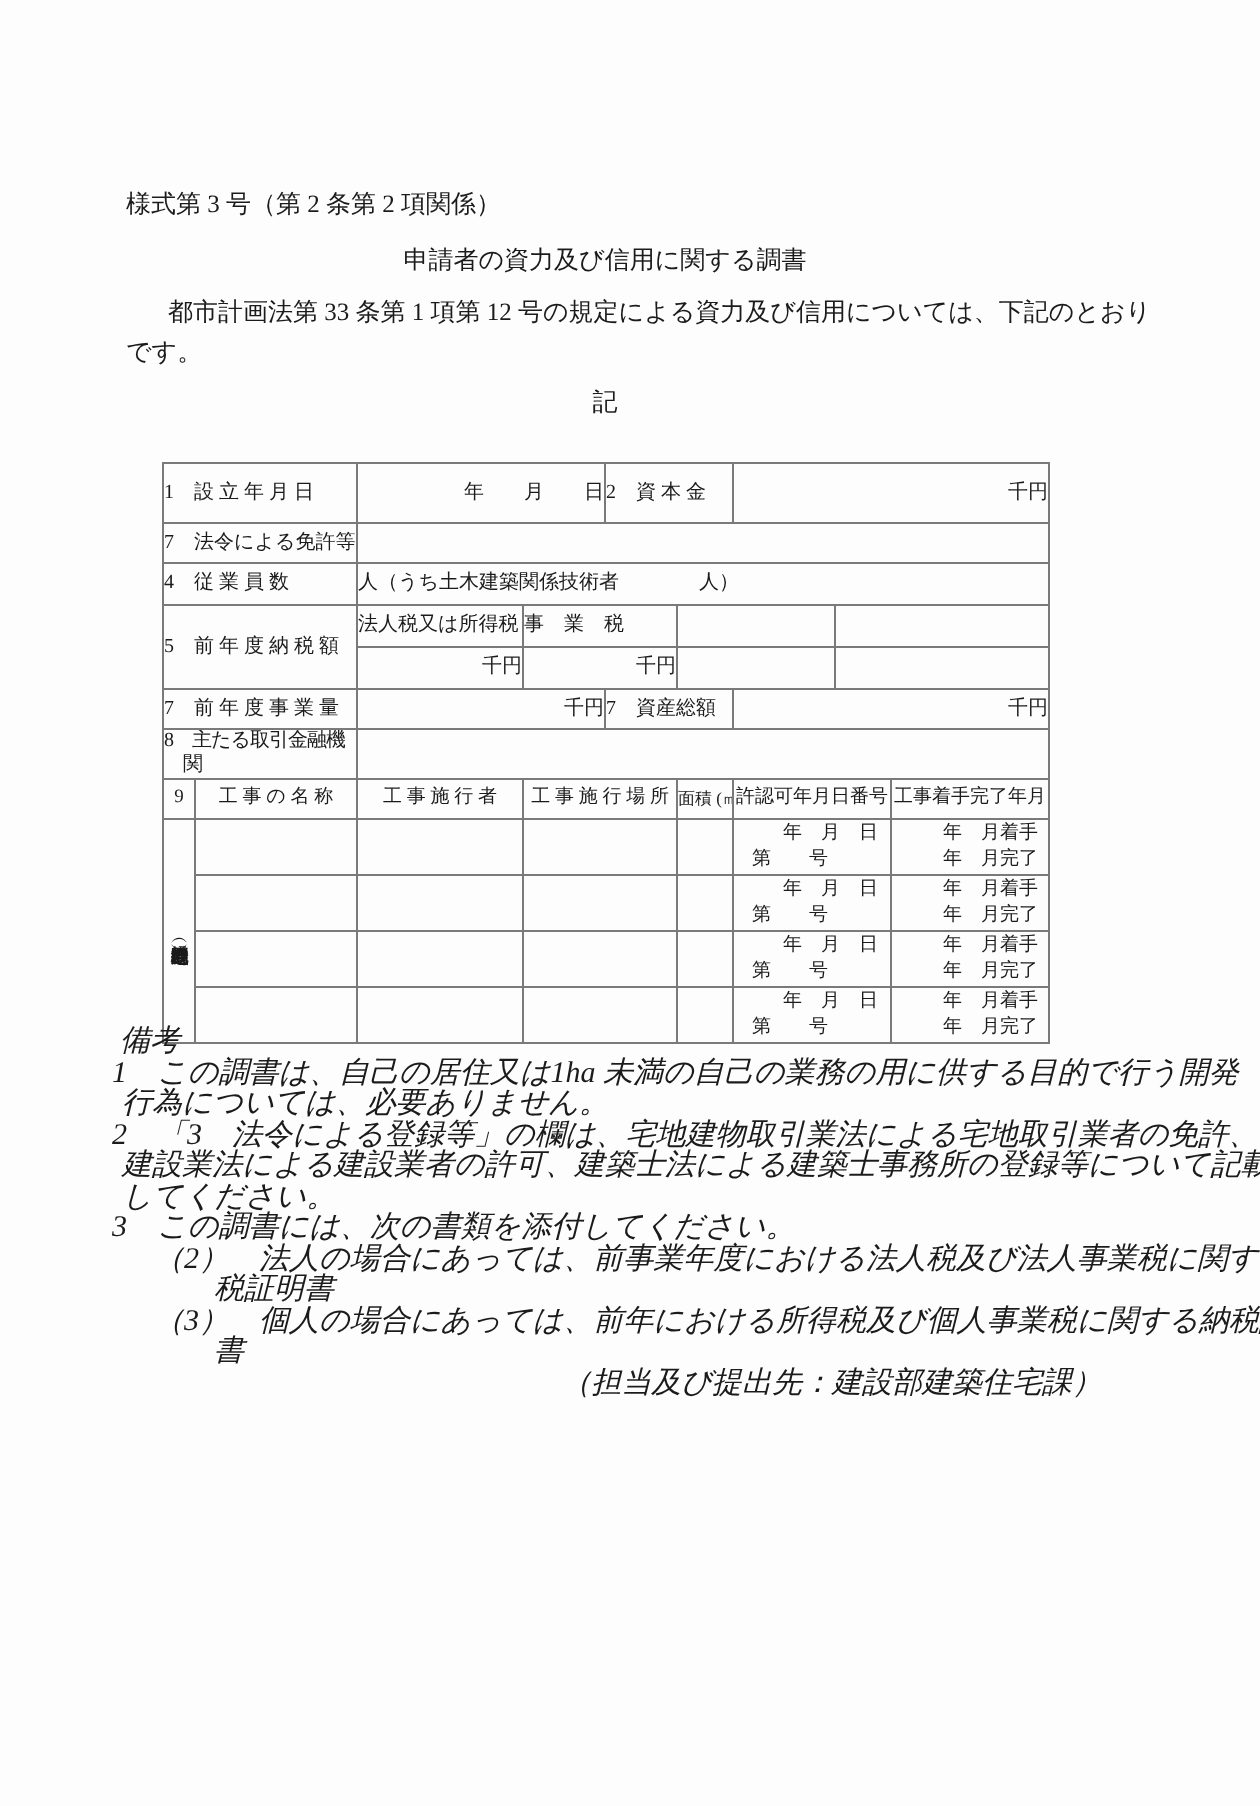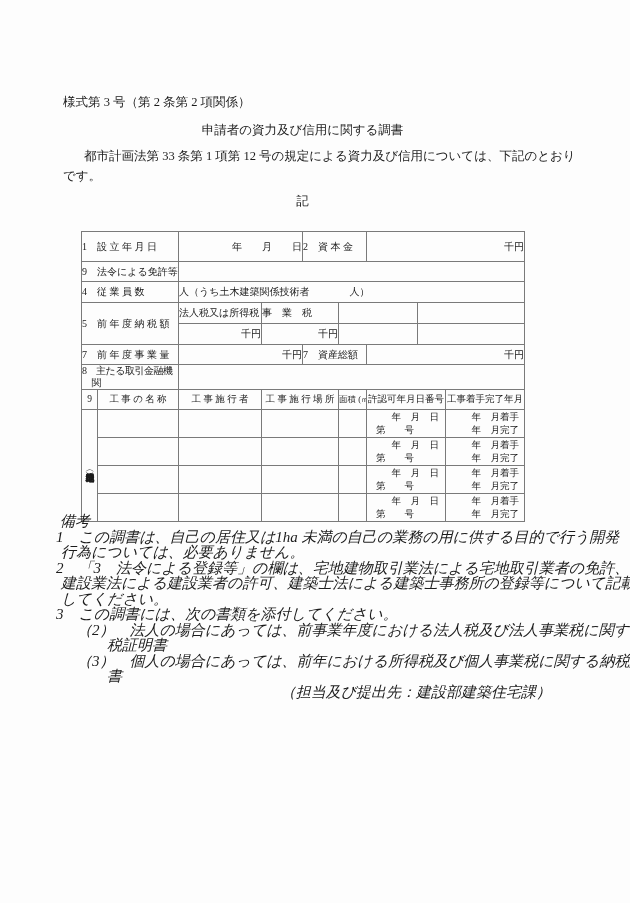--- a/index.html
+++ b/index.html
@@ -64,21 +64,21 @@
         <col style="width:79px">
     </colgroup>
     <tbody>
         <tr style="height:30px">
       <td colspan="2" class="lab">1　設 立 年 月 日</td>
       <td colspan="2" class="date">年　　月　　日</td>
       <td colspan="2" class="lab">2　資 本 金</td>
       <td colspan="3" class="rt">千円</td>
     </tr>
     <tr style="height:20px">
-      <td colspan="2" class="lab">9　法令による免許等</td>
+      <td colspan="2" class="lab">7　法令による免許等</td>
       <td colspan="7"></td>
     </tr>
     <tr style="height:21px">
       <td colspan="2" class="lab">4　従 業 員 数</td>
       <td colspan="7" class="emp-val">人（うち土木建築関係技術者　　　　人）</td>
     </tr>
     <tr style="height:21px">
       <td colspan="2" rowspan="2" class="lab">5　前 年 度 納 税 額</td>
       <td class="ct">法人税又は所得税</td>
       <td colspan="2" class="ct">事　業　税</td>

